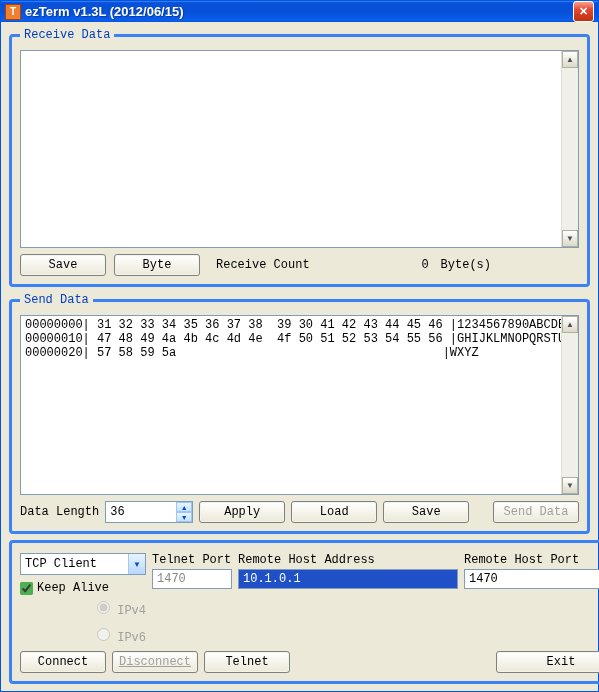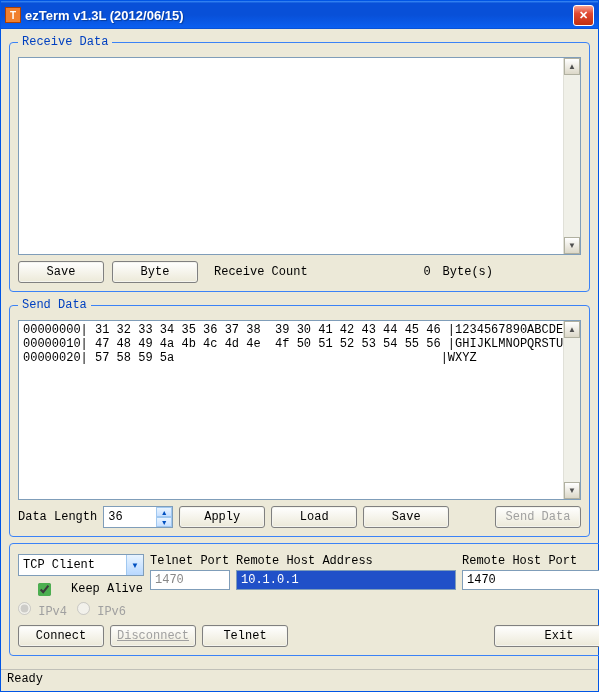--- a/index.html
+++ b/index.html
@@ -59,21 +59,21 @@
     justify-content: center;
     cursor: pointer;
   }
   .client {
     flex: 1;
     padding: 6px 8px 2px 8px;
     display: flex;
     flex-direction: column;
   }
   fieldset.groupbox {
-    border: 1px solid #3b82f6;
+    border: 3px solid #3b82f6;
     border-radius: 4px;
     margin: 0 0 6px 0;
     padding: 8px 8px 8px 8px;
     position: relative;
   }
   fieldset.groupbox > legend {
     color: #0040c0;
     font-family: "Courier New", monospace;
     font-size: 12px;
     padding: 0 4px;
@@ -131,33 +131,33 @@
     color: #a0a0a0;
     cursor: default;
   }
   .mono { font-family: "Courier New", monospace; font-size: 12px; }
 
   .recv-textarea { height: 198px; }
   .send-textarea { height: 180px; }
 
   .sendrow { display:flex; align-items:center; gap:6px; margin-top:6px; }
   .numfield-wrap { display:inline-flex; align-items:stretch; border:1px solid #7f9db9; background:#fff; height:22px; }
-  .numfield-wrap input { border:none; width:52px; padding:0 4px; font:12px "Courier New",monospace; outline:none; }
+  .numfield-wrap input { border:none; width:70px; padding:0 4px; font:12px "Courier New",monospace; outline:none; }
   .spin { width:16px; display:flex; flex-direction:column; background:#d4eaff; }
   .spin div { flex:1; display:flex; align-items:center; justify-content:center; font-size:7px; color:#0050c0; border:1px solid #a0c8f0; cursor:pointer; background:linear-gradient(to bottom,#e8f4ff,#c8e0ff); }
 
   .conn-group { padding: 6px 8px 8px 8px; }
   .conn-row1 { display:flex; align-items:flex-start; gap:6px; }
   .conn-left { width:126px; display:flex; flex-direction:column; gap:4px; }
   .combo { position:relative; border:1px solid #7f9db9; background:#fff; height:22px; display:flex; align-items:center; }
   .combo span { flex:1; padding:0 4px; font:12px "Courier New",monospace; }
   .combo .dropbtn { width:17px; height:100%; background:linear-gradient(to bottom,#e8f4ff,#b8d8ff); border-left:1px solid #a0c8f0; display:flex; align-items:center; justify-content:center; color:#0050c0; font-size:8px; cursor:pointer; }
-  .checkbox-row { display:flex; align-items:center; gap:20px; font:12px "Courier New",monospace; margin-top:2px;margin-left:20px; }
+  .checkbox-row { display:flex; align-items:center; gap:4px; font:12px "Courier New",monospace; margin-top:2px; }
   .checkbox-row input { margin:0; accent-color:#4caf50; width:13px; height:13px; }
-  .radio-row { display:flex; align-items:flex-end; gap:10px; font:12px "Courier New",monospace; color:#a0a0a0; margin-top:2px; }
+  .radio-row { display:flex; align-items:flex-end; gap:10px; font:12px "Courier New",monospace; color:#a0a0a0; margin-top:2px;flex-direction:column; }
   .radio-row input { margin:0; }
 
   .conn-mid { flex:1; display:flex; flex-direction:column; gap:2px; }
   .conn-labels { display:flex; gap:6px; font:12px "Courier New",monospace; }
   .conn-fields { display:flex; gap:6px; }
   .txtfield { border:1px solid #7f9db9; background:#fff; height:20px; padding:0 4px; font:12px "Courier New",monospace; outline:none; }
   .txtfield[disabled] { color:#888; background:#fff; }
   .remote-host { flex:0 0 220px; background:#2050c8; color:#fff; border:1px solid #7f9db9; }
   .remote-host::selection{ background:#2050c8; }
 

